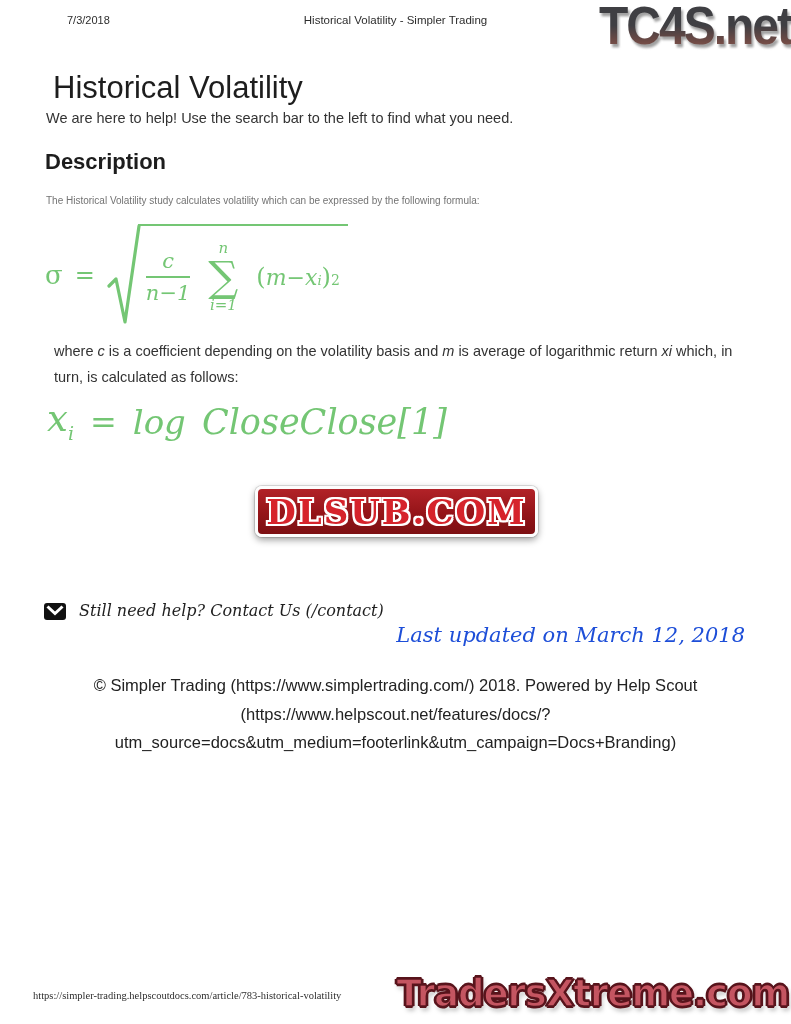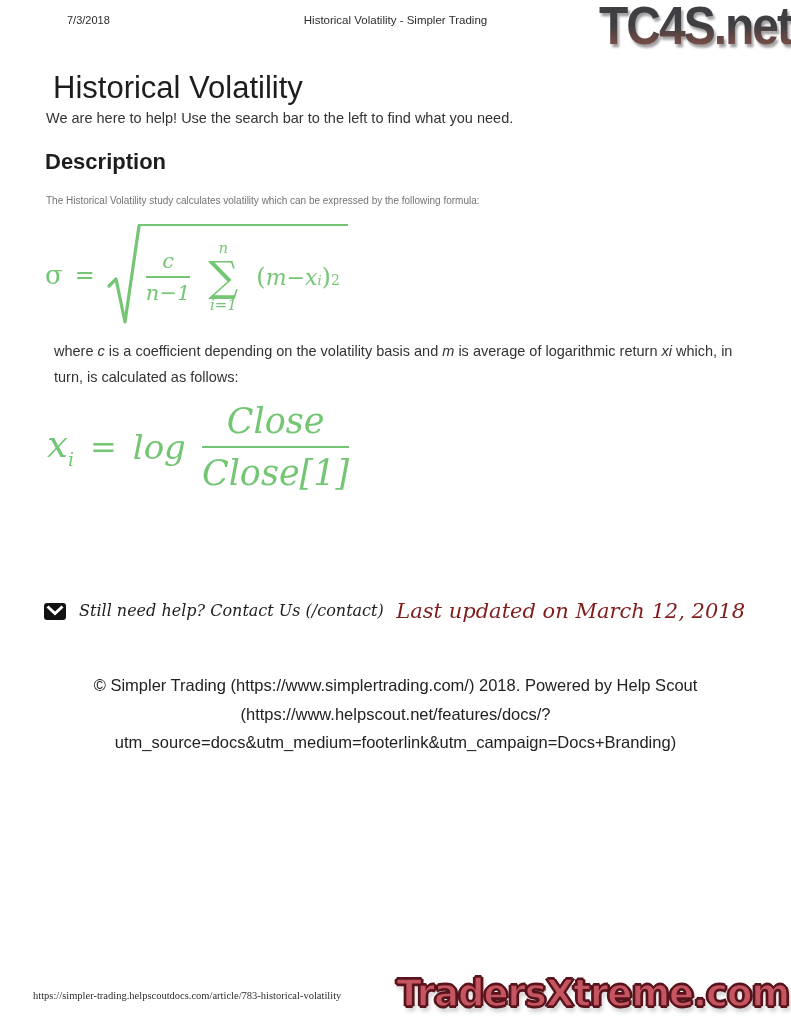--- a/index.html
+++ b/index.html
@@ -72,28 +72,28 @@
   .term .paren { font-style:normal; font-size:24px; }
   .term sub { font-size:13px; vertical-align:-5px; line-height:1; }
   .term sup { font-size:14px; font-style:normal; vertical-align:10px; line-height:1; }
 
   
   .f2 { position:absolute; left:47px; top:400px; display:flex; align-items:center; gap:16px; color:#74c674; font-family:"DejaVu Serif", serif; }
   .f2 .xi { font-style:italic; font-size:37px; line-height:1; }
   .f2 .xi sub { font-size:19px; font-style:italic; vertical-align:-9px; }
   .f2 .eq2 { font-size:32px; line-height:1; }
   .f2 .log { font-style:italic; font-size:34px; line-height:1; }
-  .frac2 { display:flex; flex-direction:column; align-items:center; font-style:italic; font-size:35px; line-height:1.2; }
+  .frac2 { display:flex; flex-direction:row; align-items:center; font-style:italic; font-size:35px; line-height:1.2; }
   .frac2 .fbar2 { align-self:stretch; border-top:2.5px solid #74c674; margin:4px 0; }
 
   
   .contact-row { position:absolute; left:44px; top:601px; display:flex; align-items:flex-end; gap:13px; }
   .contact-text { font:italic 16px "DejaVu Serif", serif; color:#1f1f1f; }
   .contact-link { cursor:pointer; }
-  .last-updated { position:absolute; right:46px; top:599px; font:italic 21px "DejaVu Serif", serif; color:#7f1d1d; }
+  .last-updated { position:absolute; right:46px; top:623px; font:italic 21px "DejaVu Serif", serif; color:#1d4ed8; }
 
   
   .site-footer { position:absolute; left:0; right:0; top:671px; text-align:center; font-size:16.5px; line-height:28.5px; color:#222; }
 </style>
 </head>
 <body>
 
 <div class="page">
 
   <span class="ph-date">7/3/2018</span>
@@ -143,20 +143,23 @@
     <span class="xi"><span>x</span><sub>i</sub></span>
     <span class="eq2">=</span>
     <span class="log">log</span>
     <div class="frac2">
       <span>Close</span>
       <span class="fbar2"></span>
       <span>Close[1]</span>
     </div>
   </div>
 
+  <div class="wm-dlsub">
+    <span>DLSUB.COM</span>
+  </div>
 
   <div class="contact-row">
     <svg width="22" height="17" viewBox="0 0 22 17">
       <rect x="0" y="0" width="22" height="17" rx="3" fill="#111"></rect>
       <path d="M3.5 3.5 L11 10.5 L18.5 3.5" stroke="#fff" stroke-width="3" fill="none"></path>
     </svg>
     <span class="contact-text"><span>Still need help? </span><span class="contact-link">Contact Us (/contact)</span></span>
   </div>
   <div class="last-updated">Last updated on March 12, 2018</div>
 

